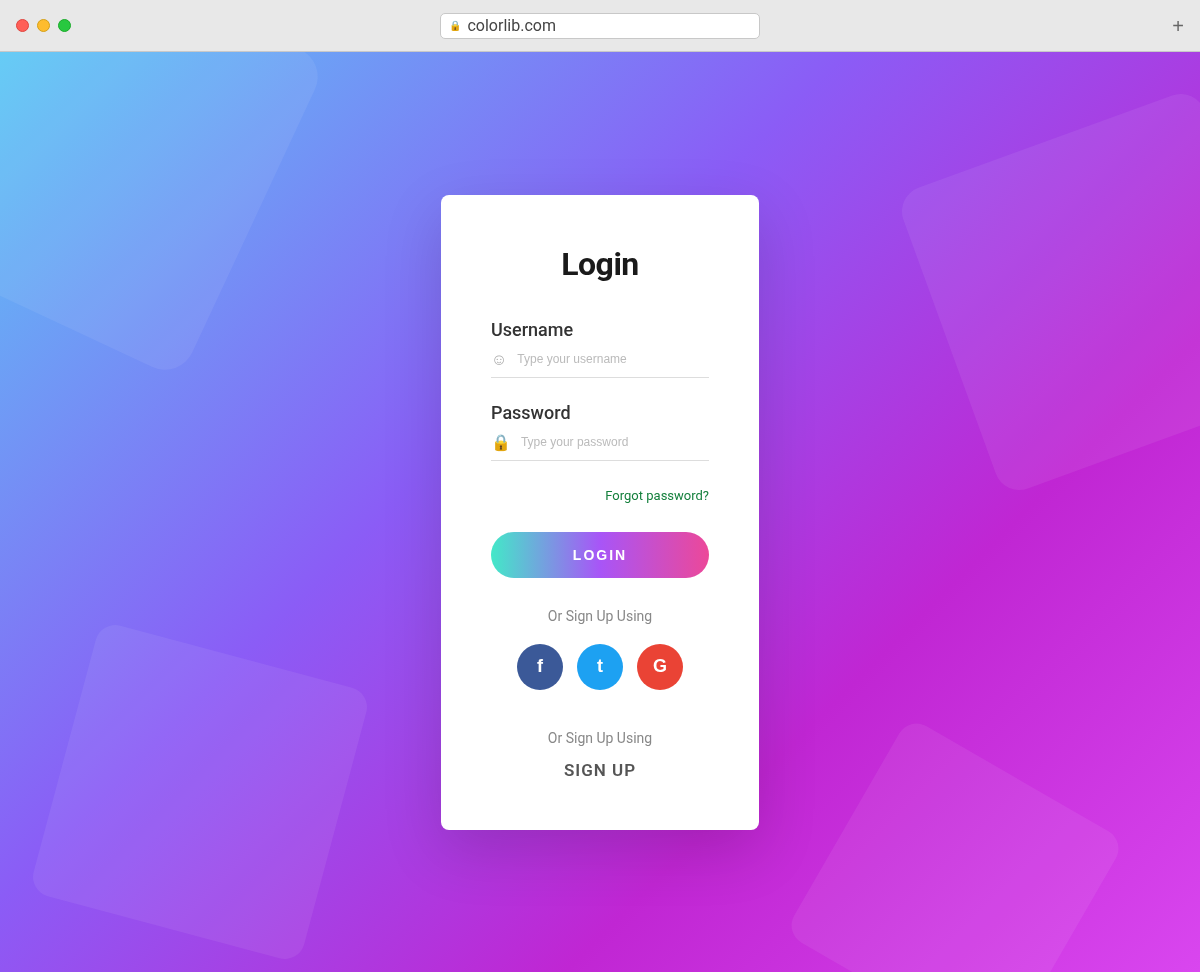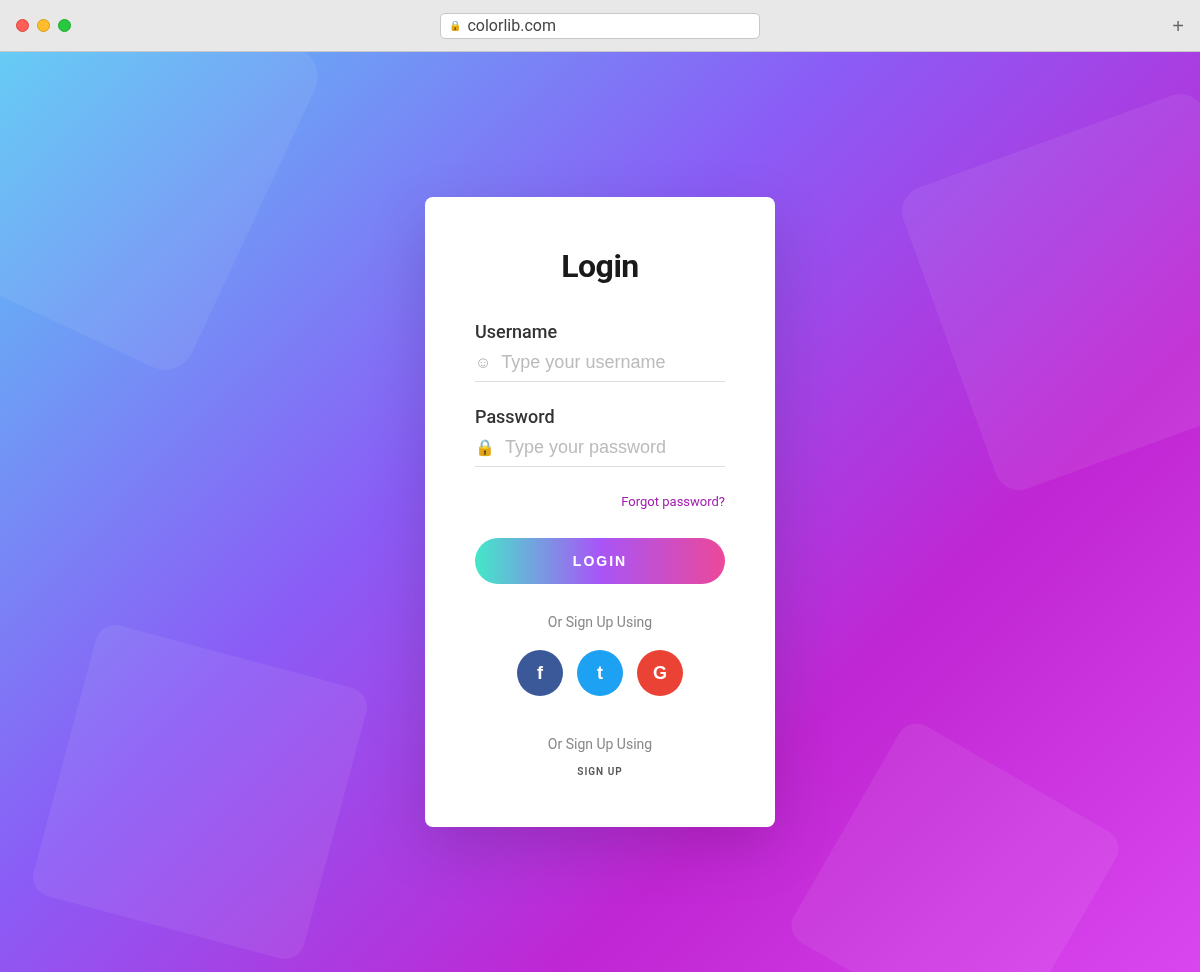--- a/index.html
+++ b/index.html
@@ -126,21 +126,21 @@
       bottom: -40px;
       right: 120px;
       transform: rotate(30deg);
       border-radius: 20px;
     }
 
     
     .login-card {
       background: white;
       border-radius: 8px;
-      width: 350px;
+      width: 318px;
       padding: 50px 50px 50px 50px;
       position: relative;
       z-index: 10;
       box-shadow: 0 20px 60px rgba(0,0,0,0.15);
     }
 
     .login-title {
       text-align: center;
       font-size: 32px;
       font-weight: 700;
@@ -171,39 +171,39 @@
 
     .input-icon {
       color: #aaa;
       font-size: 16px;
       flex-shrink: 0;
     }
 
     .form-input {
       border: none;
       outline: none;
-      font-size: 18px;
+      font-size: 12px;
       color: #a21caf;
       width: 100%;
       background: transparent;
     }
 
     .form-input::placeholder {
       color: #bbb;
     }
 
     .forgot-password {
       text-align: right;
       margin-top: 8px;
       margin-bottom: 28px;
     }
 
     .forgot-password a {
       font-size: 13px;
-      color: #a21caf;
+      color: #15803d;
       text-decoration: none;
     }
 
     .login-btn {
       width: 100%;
       padding: 15px;
       background: linear-gradient(to right, #43e8c8, #a855f7, #ec4899);
       border: none;
       border-radius: 30px;
       color: white;
@@ -249,21 +249,21 @@
 
     .or-signup-bottom {
       text-align: center;
       font-size: 14px;
       color: #888;
       margin-bottom: 14px;
     }
 
     .signup-link {
       text-align: center;
-      font-size: 10px;
+      font-size: 17px;
       font-weight: 600;
       color: #555;
       letter-spacing: 1px;
       cursor: pointer;
     }
 
     .signup-link a {
       text-decoration: none;
       color: #555;
     }

